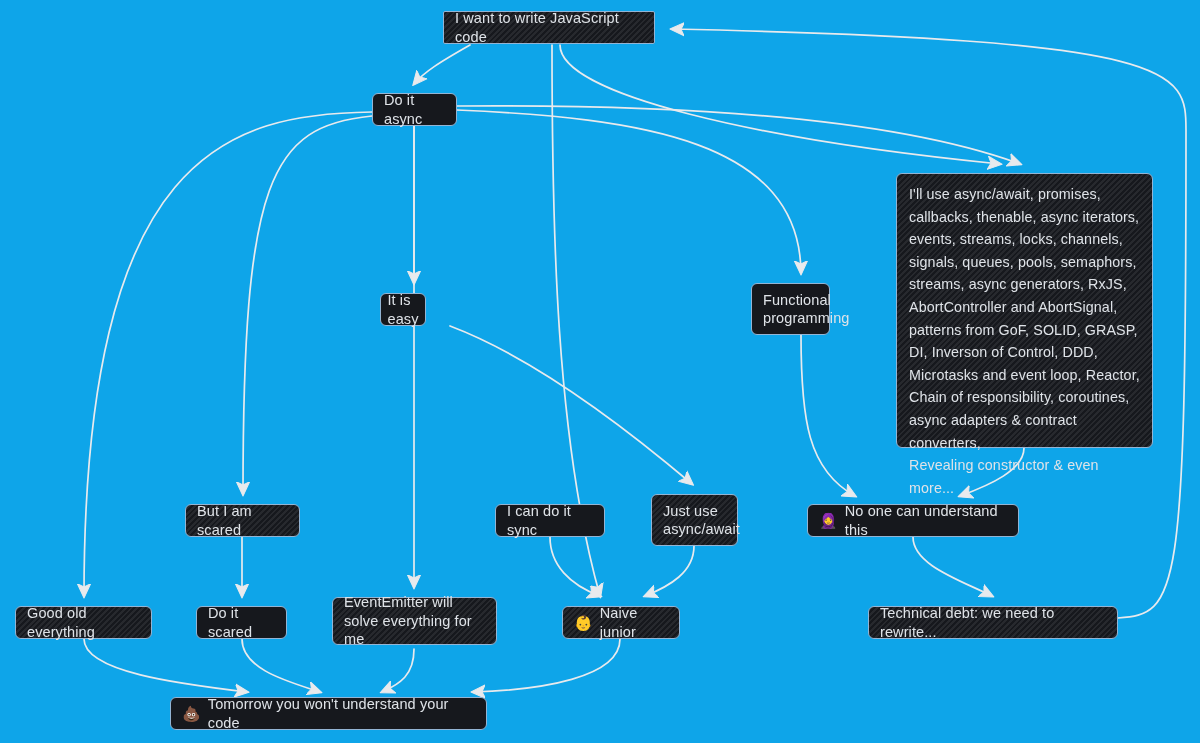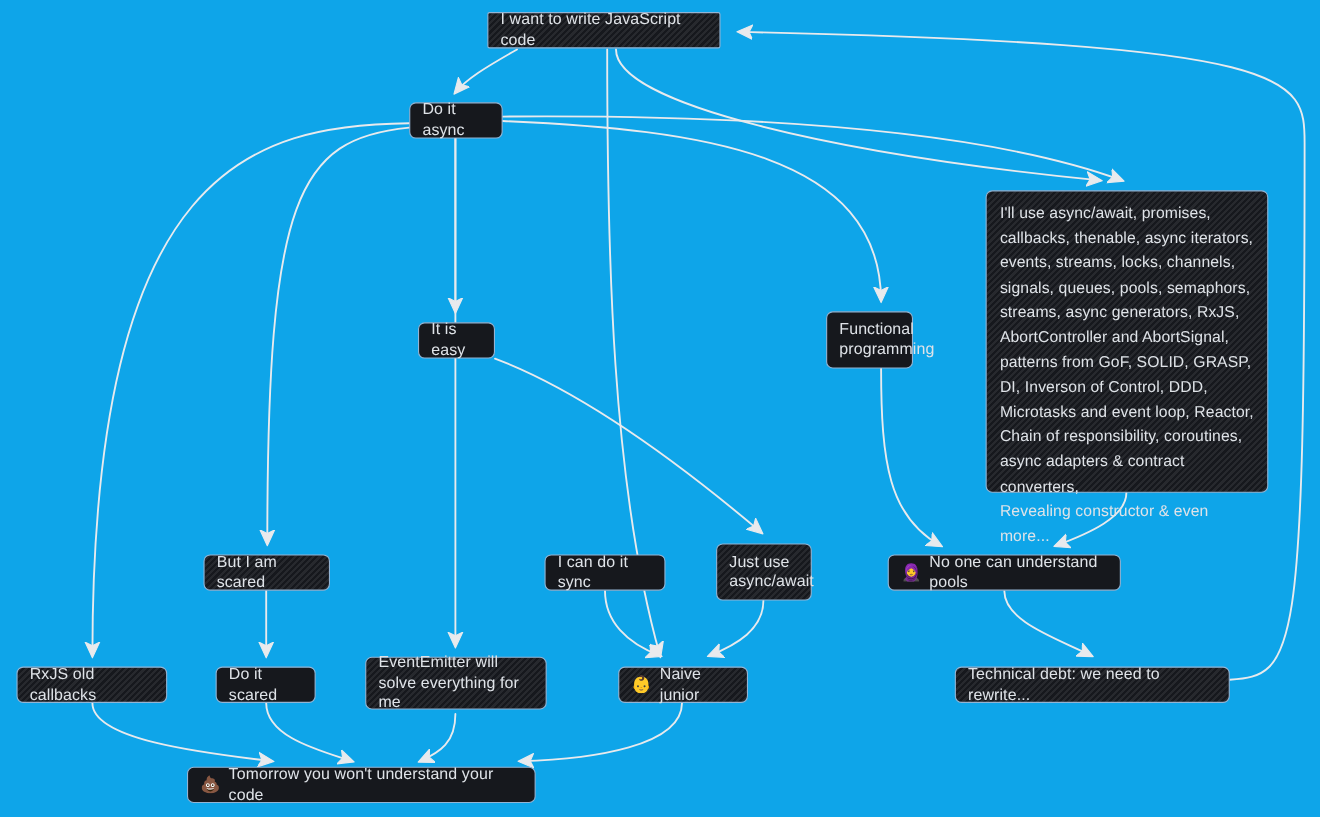--- a/index.html
+++ b/index.html
@@ -103,29 +103,29 @@
 events, streams, locks, channels,
 signals, queues, pools, semaphors,
 streams, async generators, RxJS,
 AbortController and AbortSignal,
 patterns from GoF, SOLID, GRASP,
 DI, Inverson of Control, DDD,
 Microtasks and event loop, Reactor,
 Chain of responsibility, coroutines,
 async adapters &amp; contract converters,
 Revealing constructor &amp; even more...</span></div>
-      <div class="node" style="left: 380px; top: 293px; width: 70px; height: 33px; justify-content: center;"><span class="lbl">It is easy</span></div>
+      <div class="node" style="left: 380px; top: 293px; width: 46px; height: 33px; justify-content: center;"><span class="lbl">It is easy</span></div>
       <div class="node" style="left: 751px; top: 283px; width: 79px; height: 52px;"><span class="lbl">Functional
 programming</span></div>
       <div class="node hatched" style="left: 185px; top: 504px; width: 115px; height: 33px; justify-content: center;"><span class="lbl">But I am scared</span></div>
       <div class="node" style="left: 495px; top: 504px; width: 110px; height: 33px; justify-content: flex-start;"><span class="lbl">I can do it sync</span></div>
       <div class="node hatched" style="left: 651px; top: 494px; width: 87px; height: 52px;"><span class="lbl">Just use
 async/await</span></div>
-      <div class="node" style="left: 807px; top: 504px; width: 212px; height: 33px;"><span class="emoji">🧕</span><span class="lbl">No one can understand pools</span></div>
-      <div class="node hatched" style="left: 15px; top: 606px; width: 137px; height: 33px; justify-content: center;"><span class="lbl">RxJS old callbacks</span></div>
+      <div class="node" style="left: 807px; top: 504px; width: 212px; height: 33px;"><span class="emoji">🧕</span><span class="lbl">No one can understand this</span></div>
+      <div class="node hatched" style="left: 15px; top: 606px; width: 137px; height: 33px; justify-content: center;"><span class="lbl">Good old everything</span></div>
       <div class="node" style="left: 196px; top: 606px; width: 91px; height: 33px; justify-content: center;"><span class="lbl">Do it scared</span></div>
       <div class="node hatched" style="left: 332px; top: 597px; width: 165px; height: 48px;"><span class="lbl">EventEmitter will
 solve everything for me</span></div>
       <div class="node hatched" style="left: 562px; top: 606px; width: 118px; height: 33px;"><span class="emoji">👶</span><span class="lbl">Naive junior</span></div>
       <div class="node hatched" style="left: 868px; top: 606px; width: 250px; height: 33px; justify-content: center; align-items: center;"><span class="lbl">Technical debt: we need to rewrite...</span></div>
       <div class="node" style="left: 170px; top: 697px; width: 317px; height: 33px;"><span class="emoji">💩</span><span class="lbl">Tomorrow you won't understand your code</span></div>
     </div>
 </div>
 
 </body></html>

